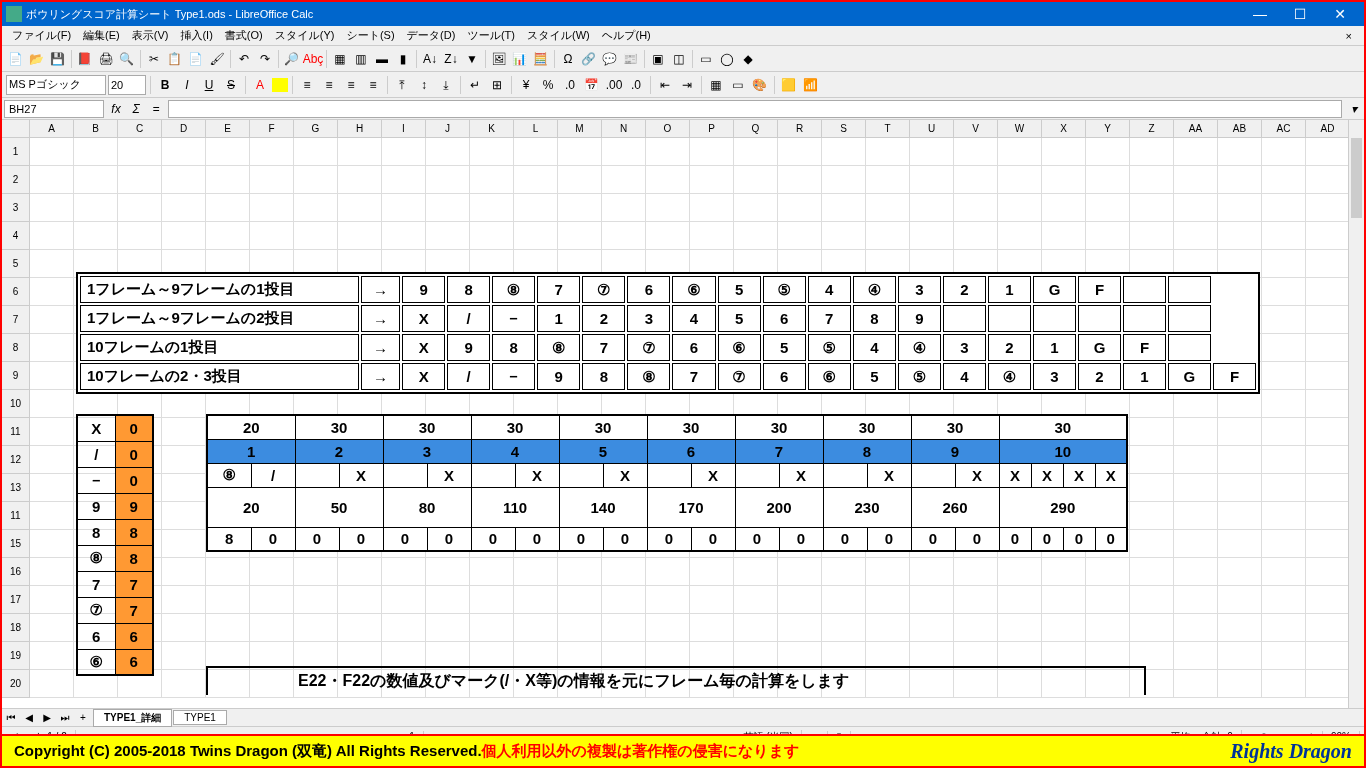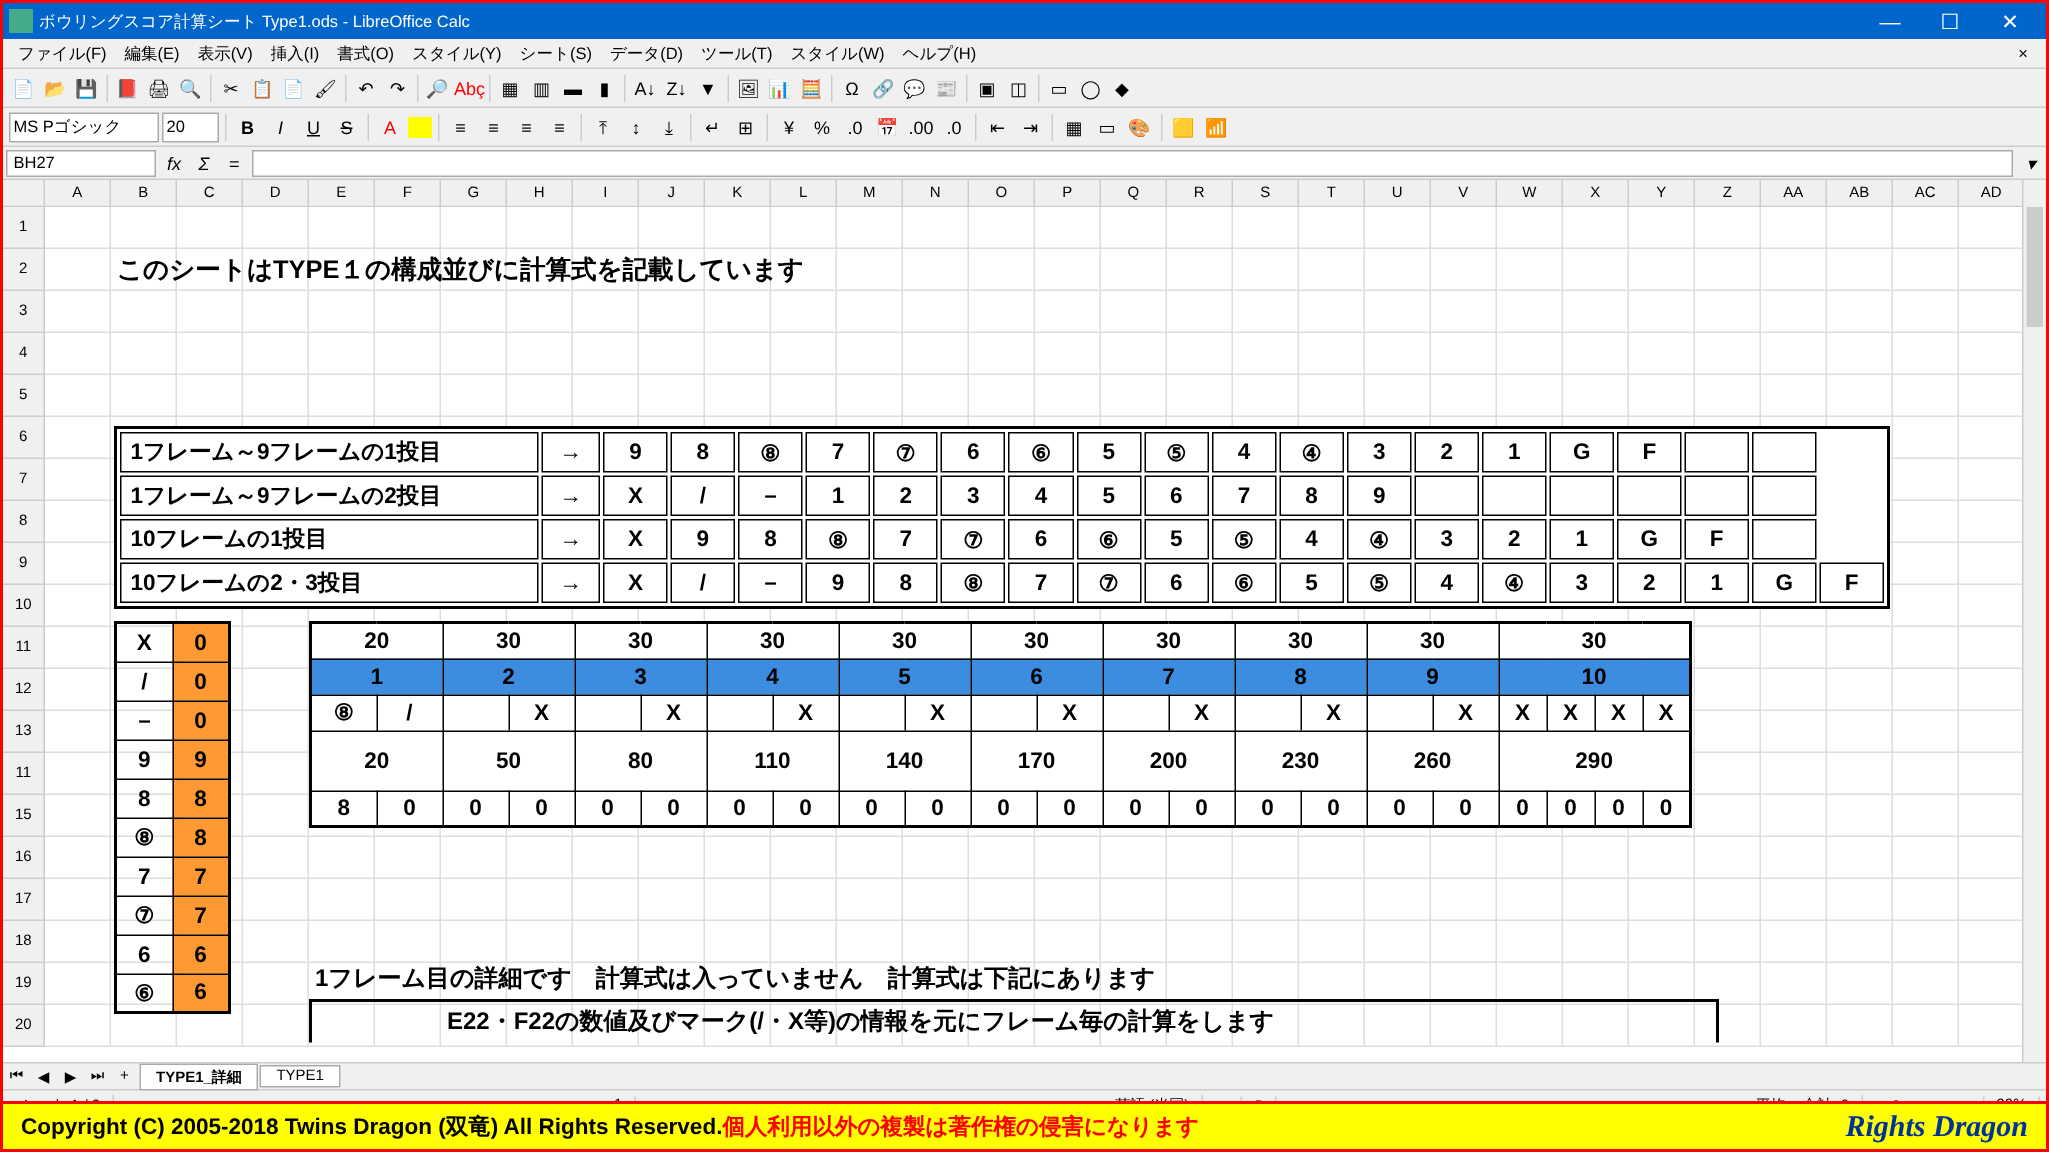--- a/index.html
+++ b/index.html
@@ -885,23 +885,22 @@
         <div class="gcell" style="width: 44px;"></div>
         <div class="gcell" style="width: 44px;"></div>
         <div class="gcell" style="width: 44px;"></div>
       </div>
     </div>
   <div class="vscroll">
       <div class="vthumb"></div>
     </div>
 
   <div class="content-overlay">
-    <div class="bigtext" style="top:30px;left:48px">このシートはTYPE１の構成並びに計算式を記載しています</div>
-
-    <table class="ruletable" style="top:146px;left:46px;width:1184px">
+
+    <table class="ruletable" style="top:134px;left:46px;width:1184px">
       <tbody id="rules-body">
           <tr>
             <td class="lbl" style="width: 290px;">1フレーム～9フレームの1投目</td>
             <td style="width: 40px;">→</td>
             <td style="width: 44px;">9</td>
             <td style="width: 44px;">8</td>
             <td style="width: 44px;">⑧</td>
             <td style="width: 44px;">7</td>
             <td style="width: 44px;">⑦</td>
             <td style="width: 44px;">6</td>
@@ -1115,21 +1114,20 @@
             <td style="height: 24px;">0</td>
             <td style="height: 24px;">0</td>
             <td style="height: 24px;">0</td>
             <td style="height: 24px;">0</td>
             <td style="height: 24px;">0</td>
             <td style="height: 24px;">0</td>
           </tr>
         </tbody>
     </table>
 
-    <div class="bigtext" style="top:504px;left:180px;font-size:16px">1フレーム目の詳細です　計算式は入っていません　計算式は下記にあります</div>
     <div style="position:absolute;top:528px;left:176px;width:940px;border:2px solid black;border-bottom:none;padding:3px 90px;font-size:16px;font-weight:bold">E22・F22の数値及びマーク(/・X等)の情報を元にフレーム毎の計算をします</div>
   </div>
 </div>
 
 <div class="sheettabs">
   <div class="stbtn">⏮</div>
   <div class="stbtn">◀</div>
   <div class="stbtn">▶</div>
   <div class="stbtn">⏭</div>
   <div class="stbtn">+</div>

